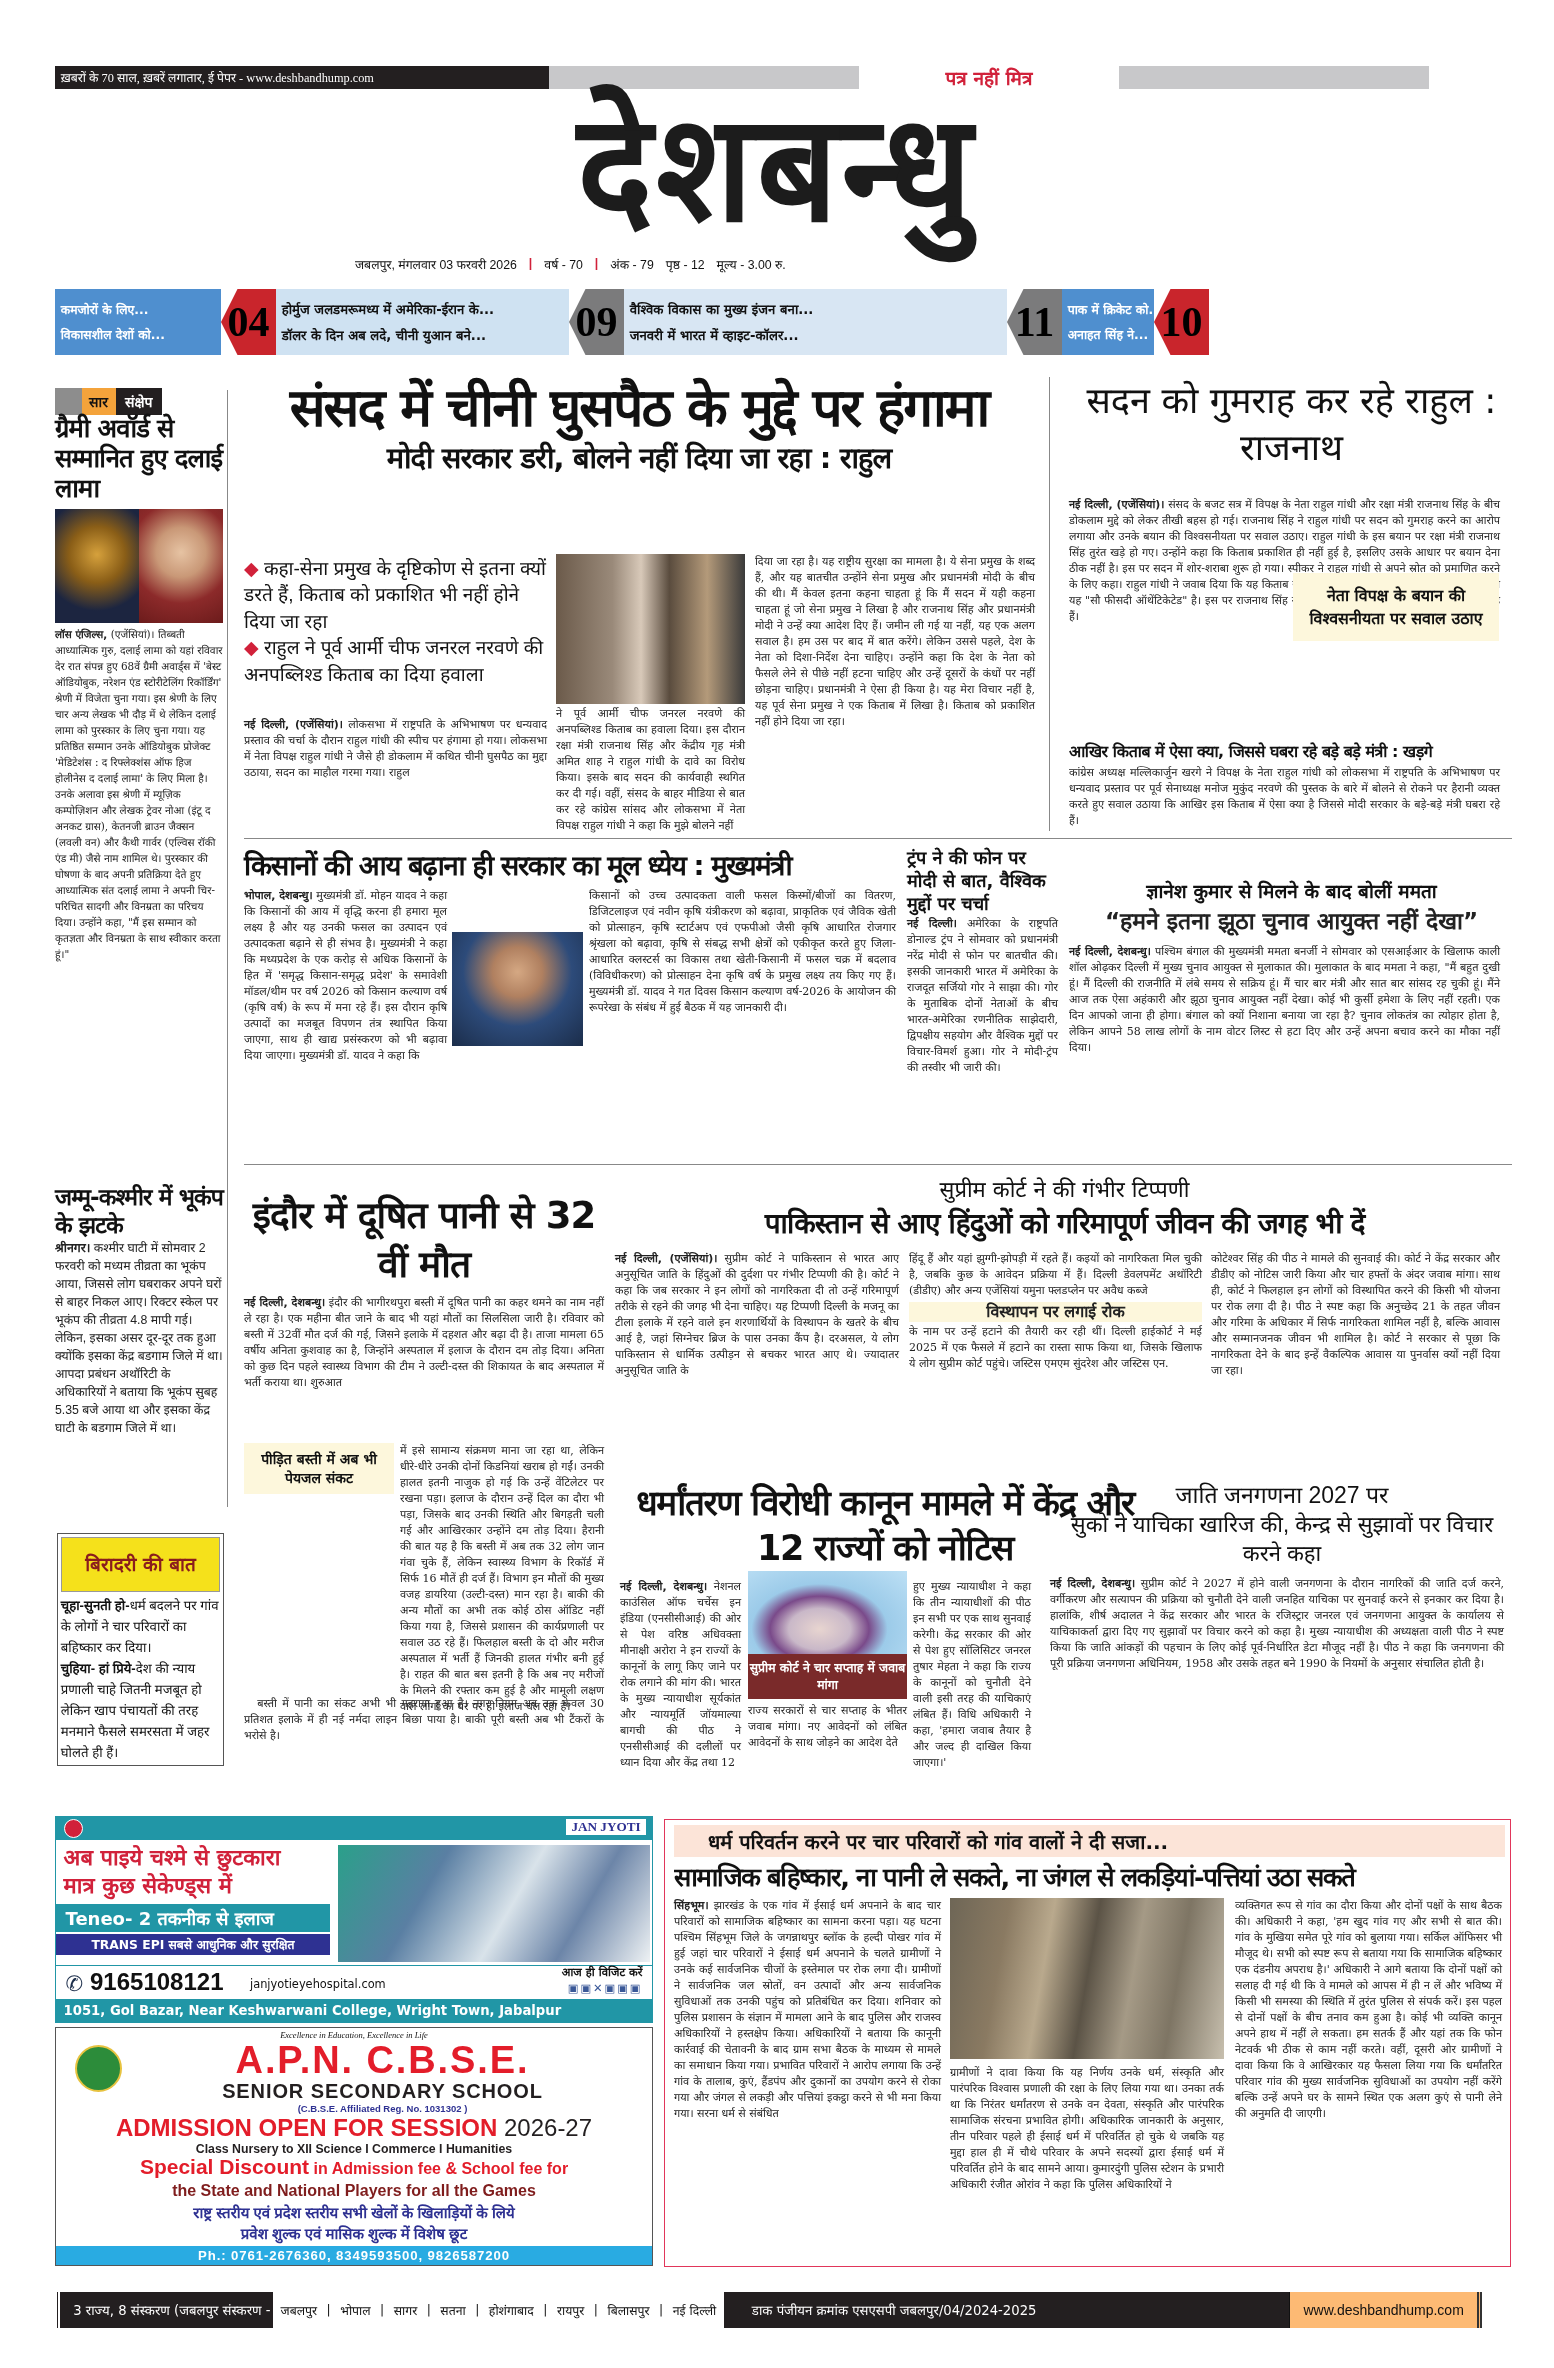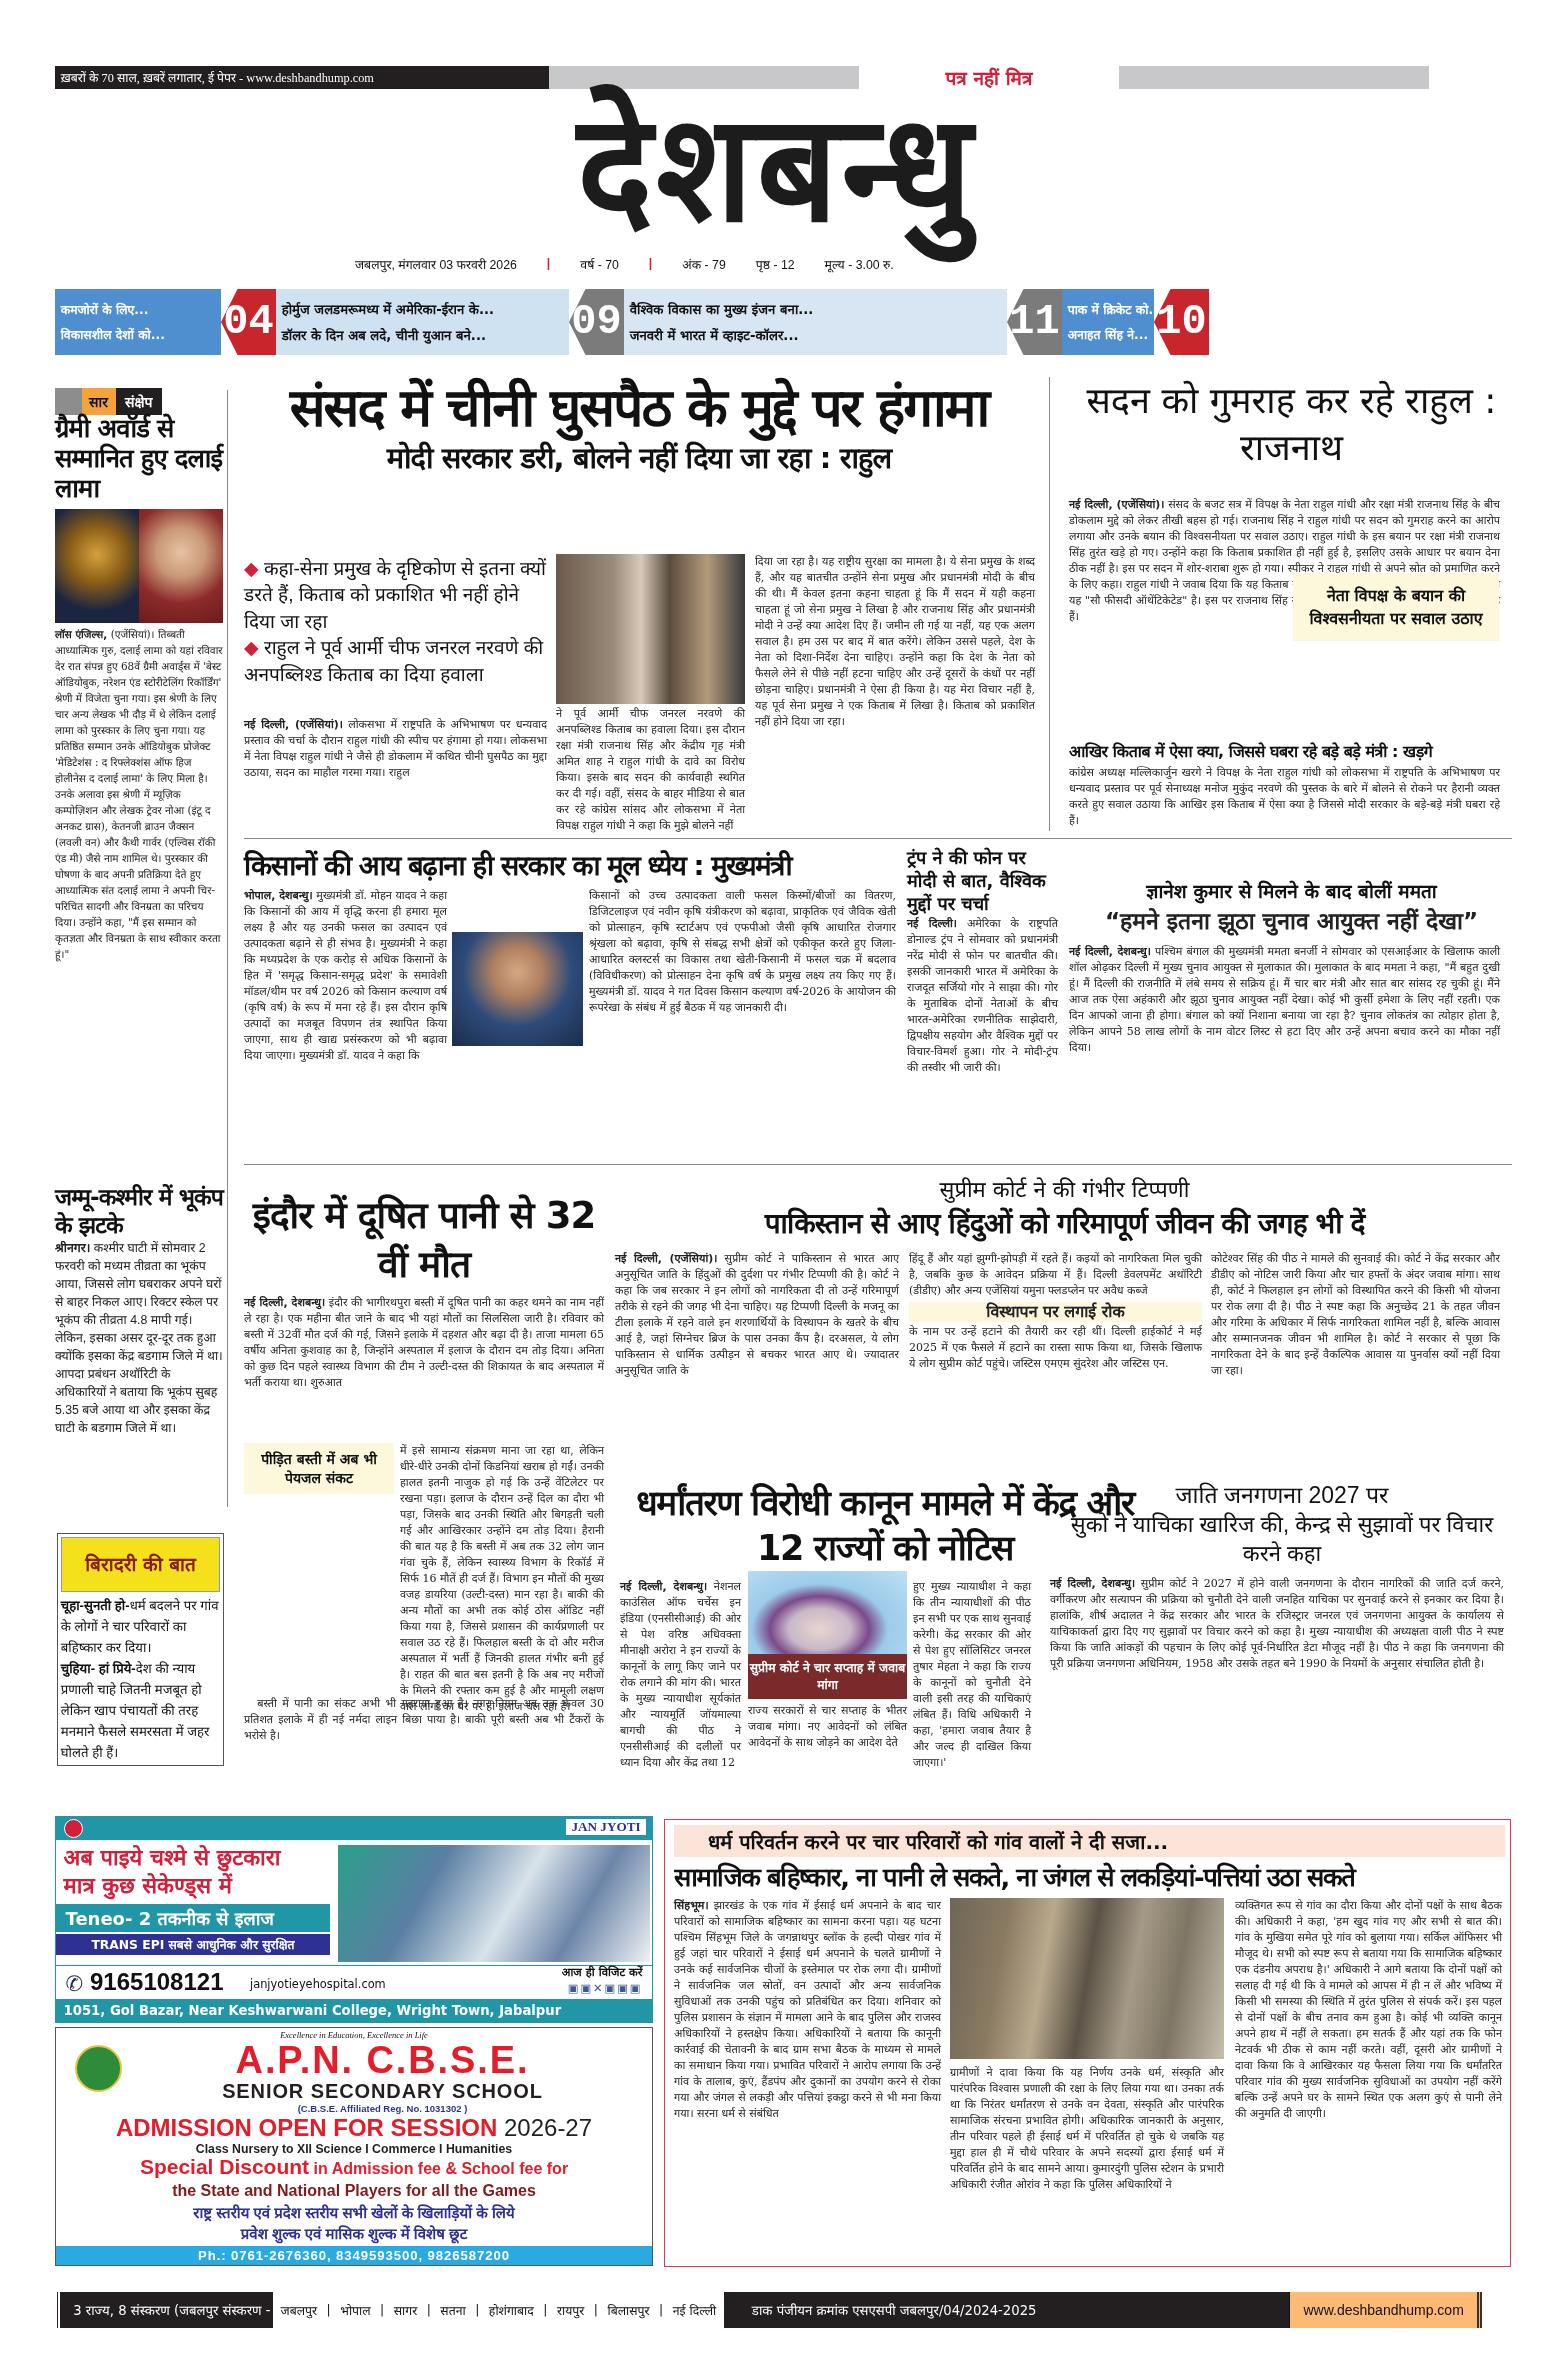--- a/index.html
+++ b/index.html
@@ -3,25 +3,25 @@
 <meta charset="utf-8">
 <style>
 *{box-sizing:border-box;margin:0;padding:0}
 body{width:1555px;height:2369px;background:#fff;font-family:"DejaVu Sans","Liberation Sans",sans-serif;color:#111;position:relative;overflow:hidden}
 .abs{position:absolute}
 .topbar{left:55px;top:66px;width:1374px;height:23px;display:flex;align-items:center}
 .topbar .left{background:#231f20;color:#fff;height:23px;width:494px;font-family:"Liberation Serif",serif;font-size:12.3px;display:flex;align-items:center;padding-left:5.7px;white-space:nowrap}
 .topbar .gray{background:#c8c8ca;height:23px;flex:1}
 .topbar .motto{width:260px;height:28px;background:#fff;color:#d1213a;font-size:19px;font-weight:bold;display:flex;align-items:center;justify-content:center;border-radius:11.4px}
 .masthead{left:256px;top:93px;width:1041px;height:151px;font-family:"DejaVu Sans",sans-serif;font-weight:900;font-size:142px;line-height:151px;letter-spacing:3.8px;text-align:center;color:#1c1c1c;transform:scaleY(1.05)}
-.dateline{left:355px;top:256px;font-size:12.3px;color:#111;display:flex;gap:30px;white-space:nowrap;font-family:"Liberation Sans",sans-serif}
+.dateline{left:355px;top:256px;font-size:12.3px;color:#111;display:flex;gap:12px;white-space:nowrap;font-family:"Liberation Sans",sans-serif}
 .dateline .sep{color:#d1213a;font-weight:bold}
 .index{left:55px;top:289px;width:1469px;height:66px;display:flex}
 .idxcell{display:flex;flex-direction:column;justify-content:center;gap:7.6px;padding-left:5.7px;font-size:12.3px;font-weight:bold;white-space:nowrap;overflow:hidden}
-.idxnum{width:55px;display:flex;align-items:center;justify-content:center;font-size:42px;font-weight:900;color:#ffffff;font-family:Liberation Mono, monospace;clip-path:polygon(30% 0,100% 0,100% 100%,30% 100%,0 50%)}
+.idxnum{width:55px;display:flex;align-items:center;justify-content:center;font-size:42px;font-weight:900;color:#000000;font-family:Liberation Serif, serif;clip-path:polygon(30% 0,100% 0,100% 100%,30% 100%,0 50%)}
 .red{background:#c9252c}.gray2{background:#7b7b7c}
 .c-blue{background:#4f8fcf;color:#fff}
 .c-light{background:#cfe2f2;color:#111}
 .c-light2{background:#d8e6f3;color:#111}
 h1,h2,h3{font-weight:bold}
 .col{font-family:"DejaVu Serif",serif;font-size:11px;line-height:16px;text-align:justify;color:#222}
 .col b{font-family:"DejaVu Sans",sans-serif}
 .sara{left:55px;top:388px;height:26.5px;display:flex;align-items:center}
 .sara .g{width:26.5px;height:26.5px;background:#8d8d8d}
 .sara .o{background:#f4a33b;color:#111;height:26.5px;padding:0 7.6px;display:flex;align-items:center;font-weight:bold;font-size:14px}

